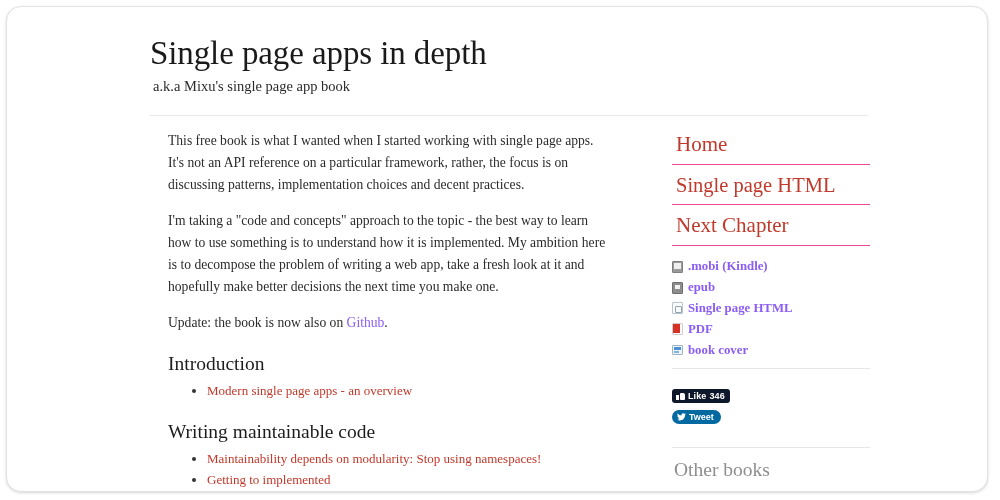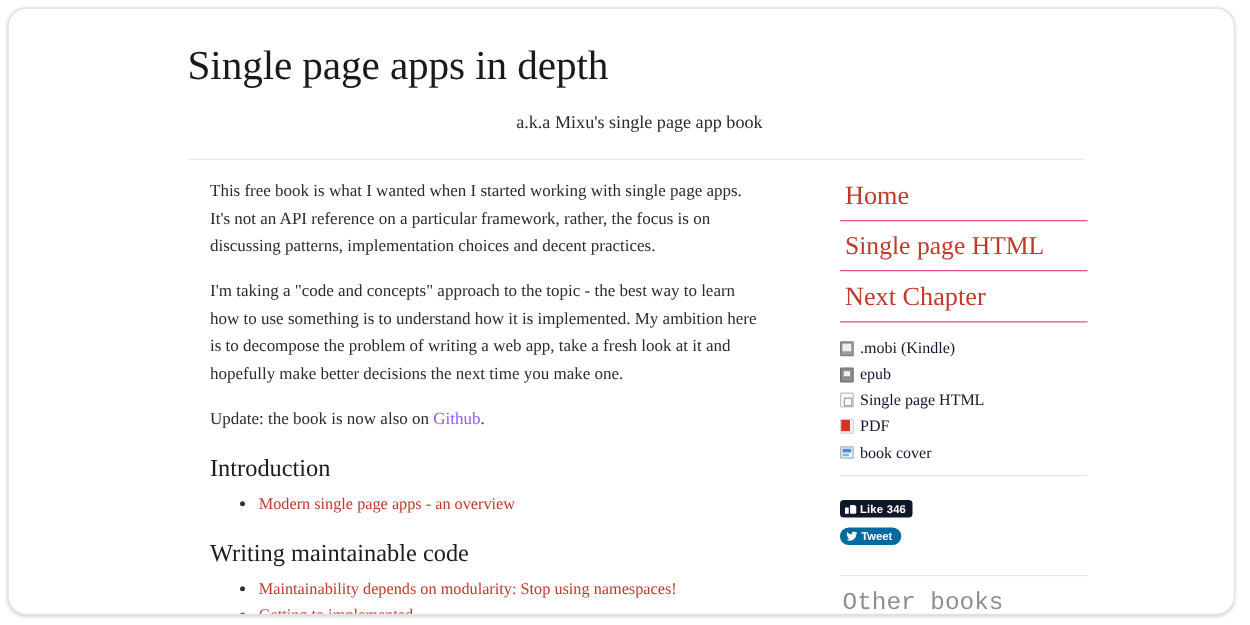--- a/index.html
+++ b/index.html
@@ -46,24 +46,23 @@
   .site-title {
     font-size: 33px;
     font-weight: normal;
     line-height: 1.12;
     margin: 0;
     letter-spacing: -0.1px;
     color: #1a1a1a;
   }
   .site-subtitle {
     font-size: 14.5px;
-    margin: 18px 0 0 3px;
+    margin: 6px 0 0 3px;
     color: #2a2a2a;
     font-weight: normal;
-    text-align: center;
   }
   .header-rule {
     margin-top: 20px;
     height: 1px;
     background: #e9e9e9;
     width: 718px;
   }
 
   
   .body-cols {
@@ -138,22 +137,23 @@
   }
   .dl-list li {
     display: flex;
     align-items: center;
     font-size: 12.8px;
     line-height: 1.0;
     margin-bottom: 8px;
     color: #3a3a3a;
   }
   .dl-list li a {
-    color: #0f172a;
+    color: #8b5cf6;
     text-decoration: none;
+    font-weight: bold;
   }
   .dl-ico {
     width: 11px;
     height: 12px;
     margin-right: 5px;
     flex: 0 0 auto;
     display: inline-block;
     position: relative;
     border-radius: 1px;
   }
@@ -284,21 +284,21 @@
     font-weight: bold;
     line-height: 14px;
     white-space: nowrap;
   }
   .tw-bird {
     width: 9px; height: 8px;
     margin-right: 3px;
     display: inline-block;
   }
 
-  .other-books-wrap { margin-top: 22px; font-family: Liberation Mono, monospace; }
+  .other-books-wrap { margin-top: 22px; }
   .other-books-title {
     font-size: 19.5px;
     font-weight: normal;
     color: #8e8e8e;
     margin: 11px 0 10px 2px;
     line-height: 1.1;
   }
 </style>
 </head>
 <body>

